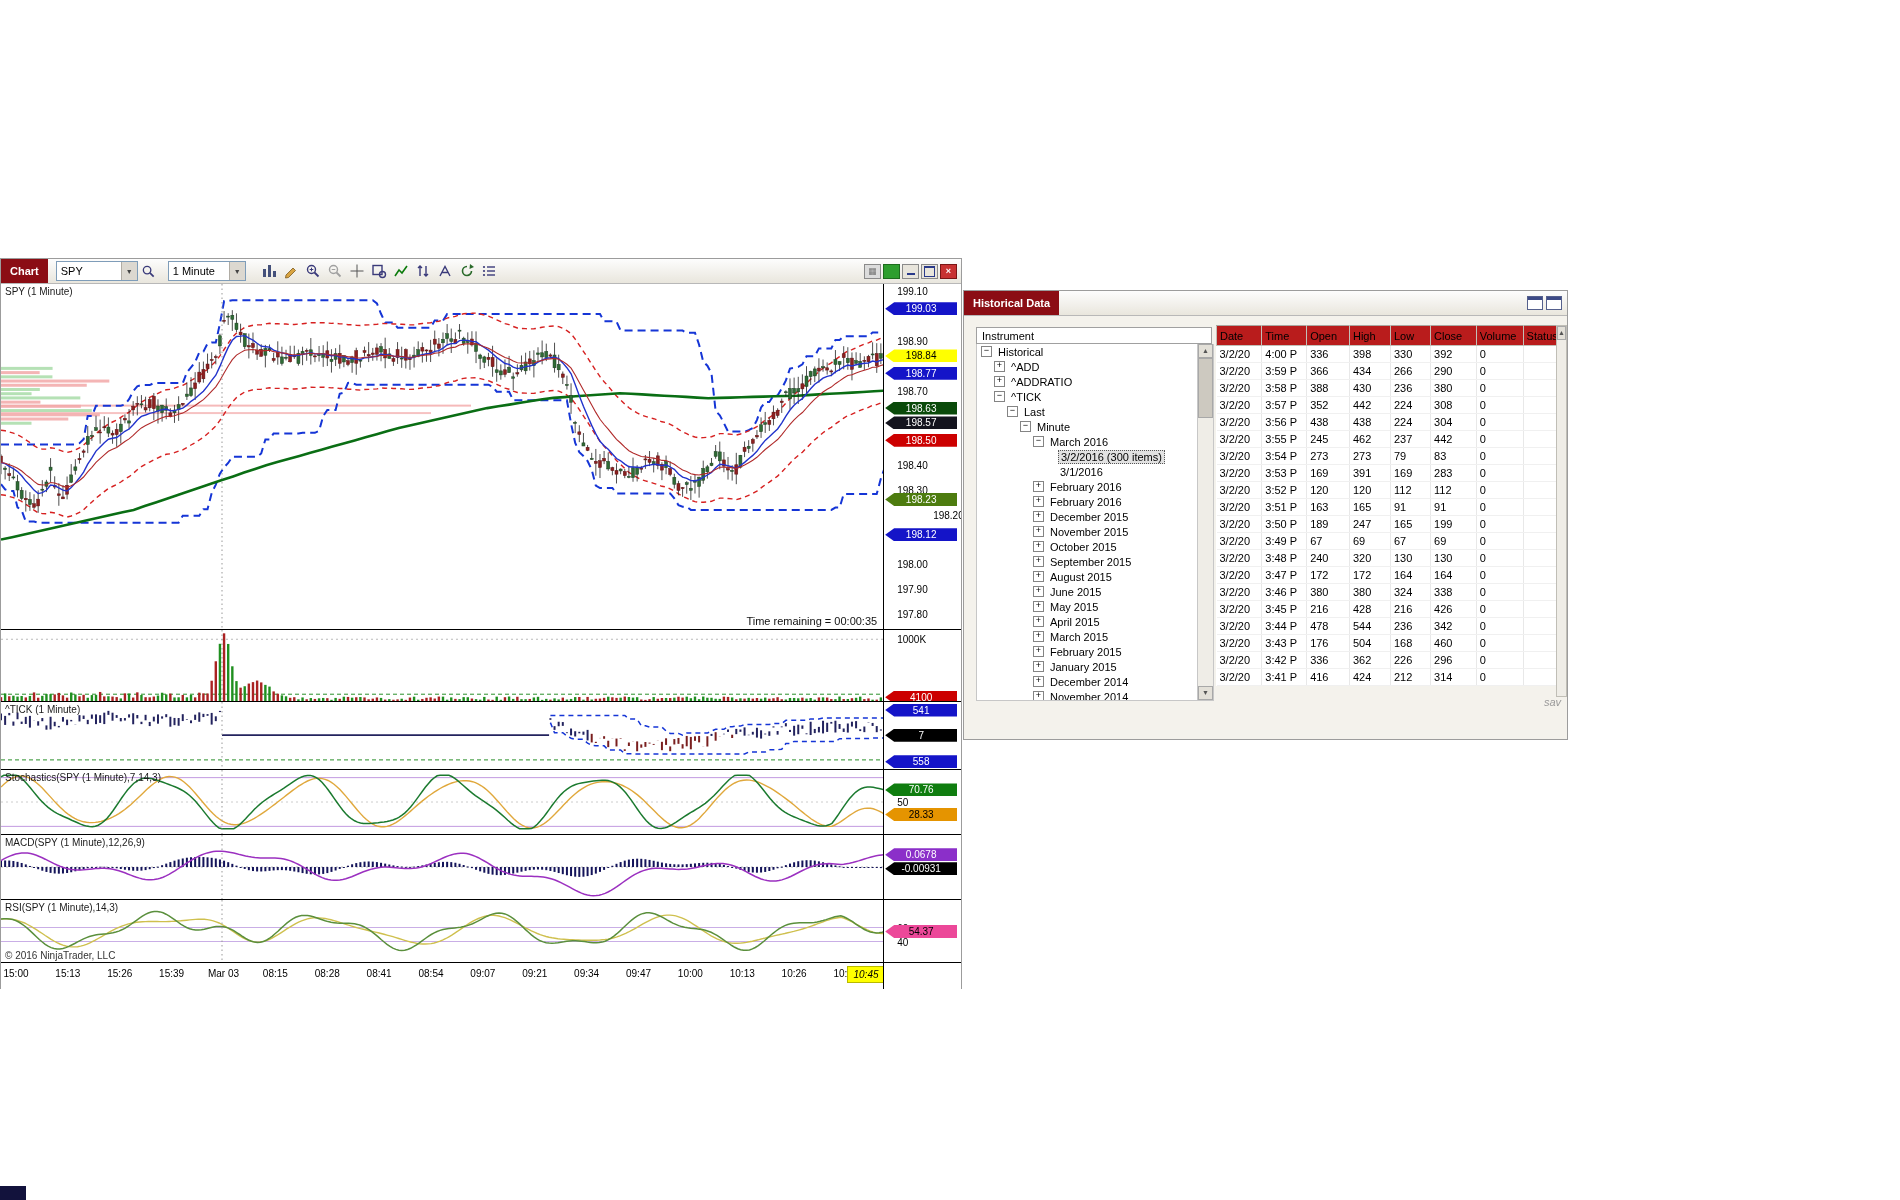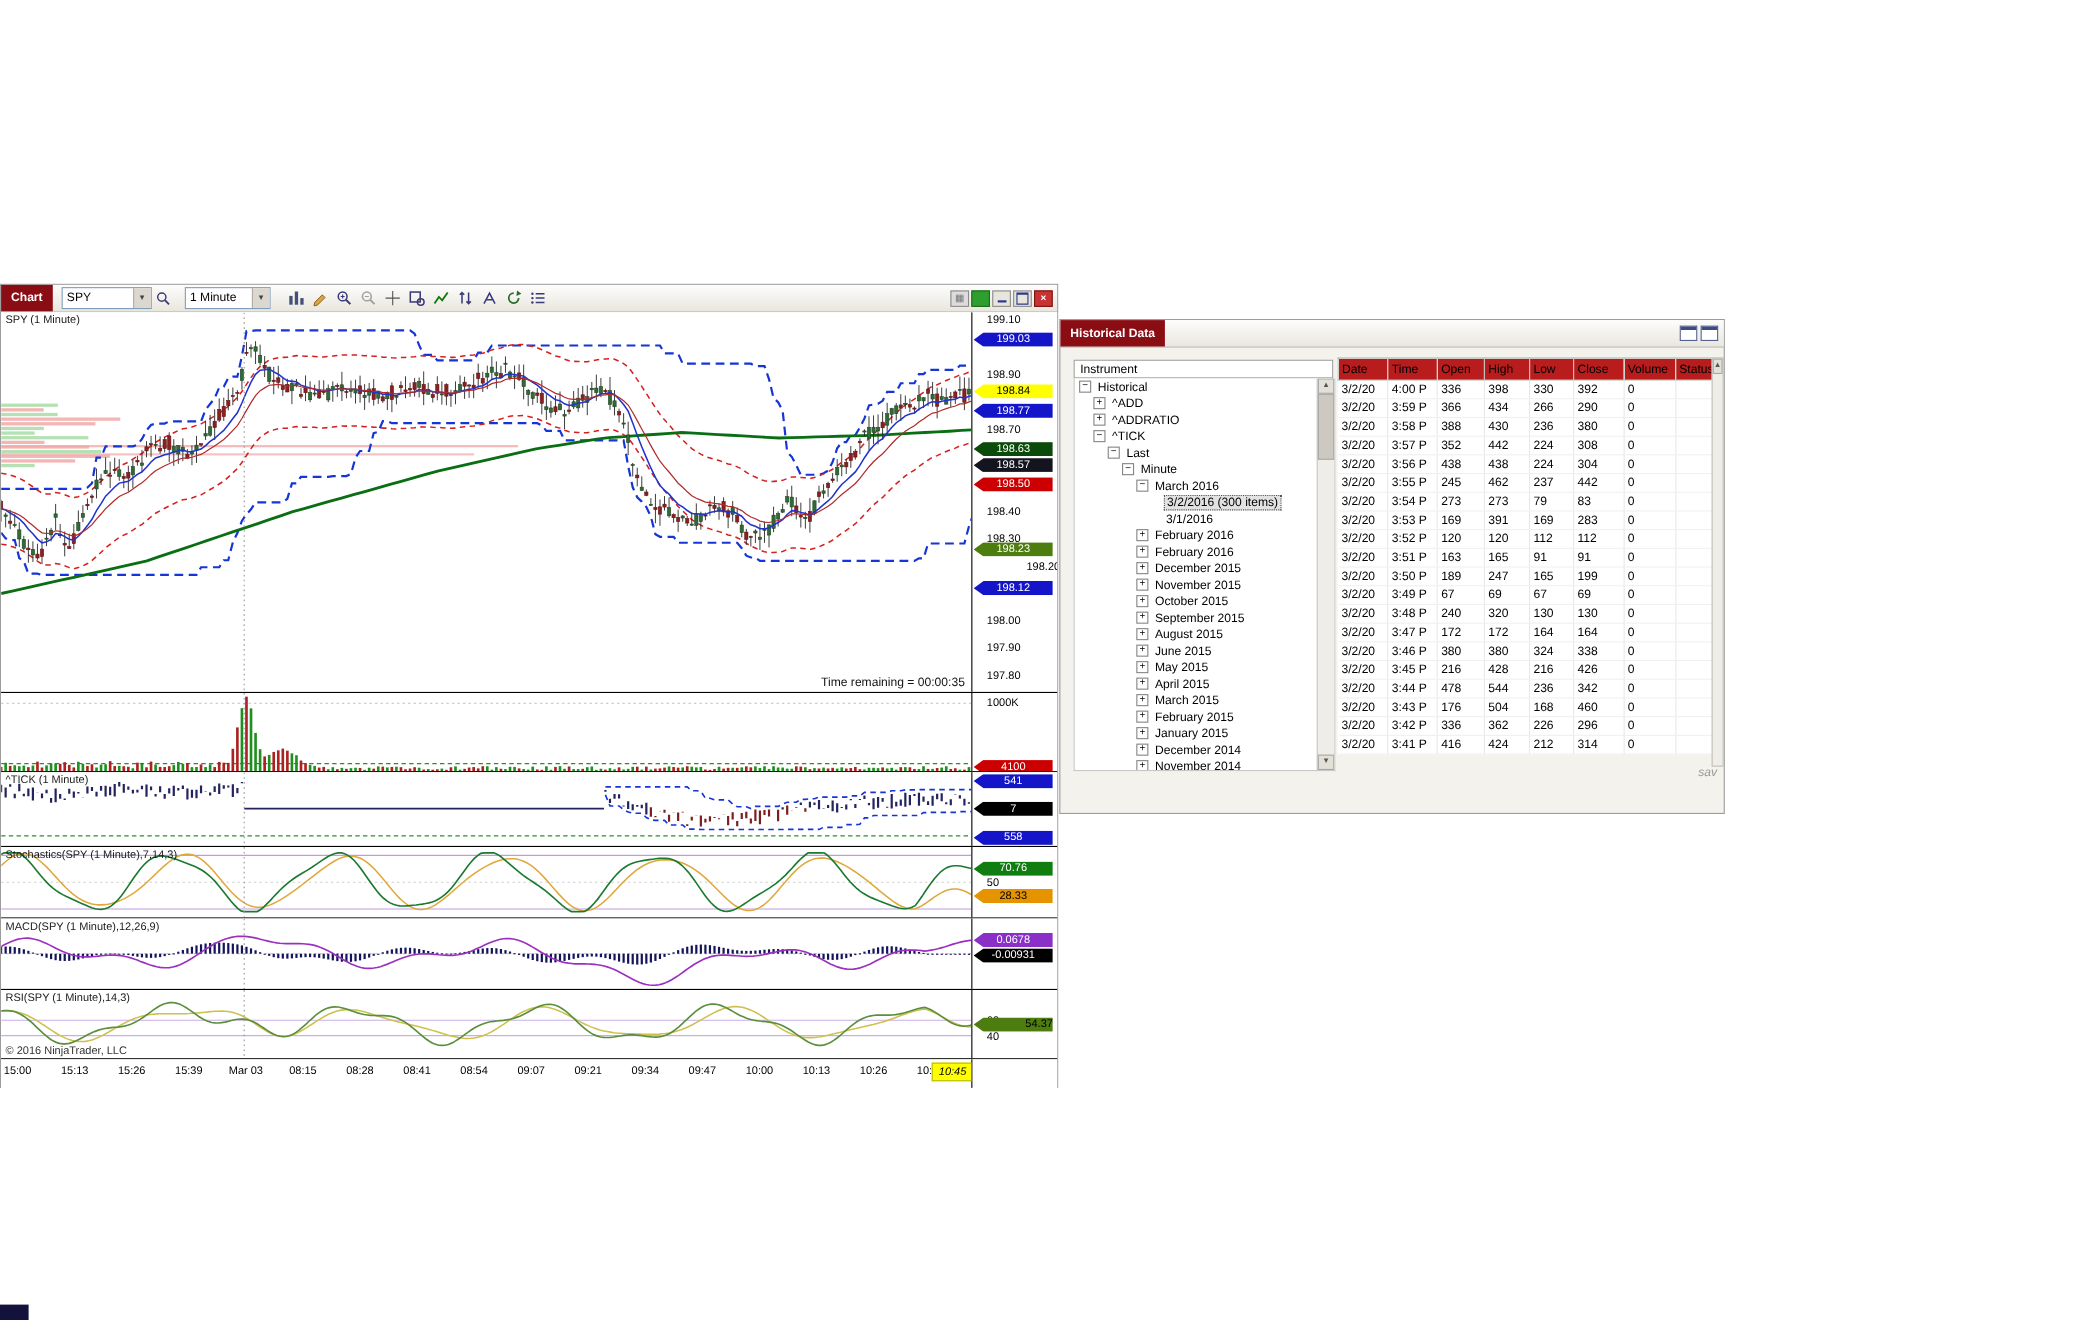--- a/index.html
+++ b/index.html
@@ -1279,21 +1279,21 @@
               <path d="M0.0 19.1L2.9 18.9L5.9 18.9L8.8 19.1L11.8 19.4L14.7 20.0L17.7 20.8L20.6 21.8L23.6 23.0L26.5 24.5L29.5 26.0L32.4 27.8L35.4 29.6L38.3 31.6L41.3 33.5L44.2 35.5L47.1 37.4L50.1 39.3L53.0 41.0L56.0 42.6L58.9 44.0L61.9 45.1L64.8 46.0L67.8 46.6L70.7 46.9L73.7 46.9L76.6 46.7L79.6 46.1L82.5 45.4L85.5 44.3L88.4 43.1L91.3 41.7L94.3 40.2L97.2 38.5L100.2 36.8L103.1 35.1L106.1 33.4L109.0 31.7L112.0 30.2L114.9 28.7L117.9 27.3L120.8 26.1L123.8 25.1L126.7 24.1L129.7 23.4L132.6 22.8L135.5 22.3L138.5 22.0L141.4 21.7L144.4 21.6L147.3 21.5L150.3 21.5L153.2 21.5L156.2 21.5L159.1 21.6L162.1 21.6L165.0 21.6L168.0 21.5L170.9 21.4L173.9 21.2L176.8 21.0L179.7 20.8L182.7 20.5L185.6 20.2L188.6 19.9L191.5 19.6L194.5 19.4L197.4 19.3L200.4 19.2L203.3 19.3L206.3 19.6L209.2 20.1L212.2 20.8L215.1 21.8L218.1 23.0L221.0 24.5L223.9 26.1L226.9 28.0L229.8 29.9L232.8 31.9L235.7 33.9L238.7 35.8L241.6 37.6L244.6 39.1L247.5 40.4L250.5 41.3L253.4 41.9L256.4 42.1L259.3 41.9L262.3 41.4L265.2 40.6L268.1 39.5L271.1 38.1L274.0 36.4L277.0 34.7L279.9 32.8L282.9 30.9L285.8 28.9L288.8 27.1L291.7 25.3L294.7 23.6L297.6 22.1L300.6 20.9L303.5 19.8L306.5 18.9L309.4 18.3L312.3 17.9L315.3 17.8L318.2 17.9L321.2 18.1L324.1 18.5L327.1 19.1L330.0 19.8L333.0 20.6L335.9 21.5L338.9 22.4L341.8 23.4L344.8 24.3L347.7 25.2L350.7 26.1L353.6 27.0L356.5 27.8L359.5 28.6L362.4 29.3L365.4 30.0L368.3 30.7L371.3 31.4L374.2 32.1L377.2 32.8L380.1 33.5L383.1 34.3L386.0 35.1L389.0 35.9L391.9 36.7L394.9 37.6L397.8 38.5L400.7 39.4L403.7 40.3L406.6 41.2L409.6 42.0L412.5 42.6L415.5 43.2L418.4 43.7L421.4 44.0L424.3 44.0L427.3 43.9L430.2 43.6L433.2 43.0L436.1 42.2L439.1 41.2L442.0 39.9L444.9 38.5L447.9 36.8L450.8 35.1L453.8 33.1L456.7 31.2L459.7 29.1L462.6 27.1L465.6 25.1L468.5 23.2L471.5 21.4L474.4 19.8L477.4 18.5L480.3 17.3L483.3 16.4L486.2 15.8L489.1 15.4L492.1 15.3L495.0 15.5L498.0 16.0L500.9 16.8L503.9 17.7L506.8 18.8L509.8 20.1L512.7 21.6L515.7 23.1L518.6 24.7L521.6 26.3L524.5 27.9L527.5 29.4L530.4 30.9L533.3 32.2L536.3 33.5L539.2 34.6L542.2 35.6L545.1 36.5L548.1 37.2L551.0 37.8L554.0 38.3L556.9 38.8L559.9 39.1L562.8 39.3L565.8 39.5L568.7 39.7L571.7 39.8L574.6 39.9L577.5 40.0L580.5 40.1L583.4 40.2L586.4 40.3L589.3 40.3L592.3 40.3L595.2 40.2L598.2 40.1L601.1 39.8L604.1 39.5L607.0 39.1L610.0 38.5L612.9 37.8L615.9 36.9L618.8 35.9L621.7 34.7L624.7 33.4L627.6 32.0L630.6 30.4L633.5 28.8L636.5 27.1L639.4 25.4L642.4 23.7L645.3 22.1L648.3 20.6L651.2 19.1L654.2 17.9L657.1 16.8L660.1 16.0L663.0 15.4L665.9 15.1L668.9 15.1L671.8 15.4L674.8 15.9L677.7 16.8L680.7 17.9L683.6 19.2L686.6 20.7L689.5 22.4L692.5 24.3L695.4 26.2L698.4 28.2L701.3 30.2L704.3 32.1L707.2 34.0L710.1 35.8L713.1 37.4L716.0 38.9L719.0 40.1L721.9 41.2L724.9 42.0L727.8 42.7L730.8 43.1L733.7 43.3L736.7 43.3L739.6 43.1L742.6 42.8L745.5 42.4L748.5 41.8L751.4 41.2L754.3 40.5L757.3 39.8L760.2 39.0L763.2 38.3L766.1 37.5L769.1 36.8L772.0 36.1L775.0 35.4L777.9 34.8L780.9 34.1L783.8 33.5L786.8 32.8L789.7 32.1L792.7 31.4L795.6 30.6L798.5 29.8L801.5 29.0L804.4 28.1L807.4 27.1L810.3 26.1L813.3 25.0L816.2 23.9L819.2 22.8L822.1 21.8L825.1 20.7L828.0 19.8L831.0 18.9L833.9 18.2L836.9 17.7L839.8 17.3L842.7 18.2L845.7 19.4L848.6 20.7L851.6 22.2L854.5 23.8L857.5 25.4L860.4 27.0L863.4 28.5L866.3 29.9L869.3 31.1L872.2 32.1L875.2 32.9L878.1 33.4L881.1 33.6L884.0 33.5" stroke="#cfc04e" stroke-width="1.4" fill="none"></path>
               <path d="M0.0 19.1L2.9 18.8L5.9 18.8L8.8 19.0L11.8 19.6L14.7 20.6L17.7 22.0L20.6 23.8L23.6 26.0L26.5 28.4L29.5 31.1L32.4 33.9L35.4 36.7L38.3 39.5L41.3 42.0L44.2 44.3L47.1 46.2L50.1 47.6L53.0 48.5L56.0 49.0L58.9 49.0L61.9 48.5L64.8 47.6L67.8 46.4L70.7 45.0L73.7 43.5L76.6 41.9L79.6 40.3L82.5 38.9L85.5 37.6L88.4 36.5L91.3 35.7L94.3 35.0L97.2 34.6L100.2 34.2L103.1 33.9L106.1 33.7L109.0 33.3L112.0 32.8L114.9 32.0L117.9 31.1L120.8 29.8L123.8 28.3L126.7 26.5L129.7 24.5L132.6 22.4L135.5 20.3L138.5 18.1L141.4 16.2L144.4 14.4L147.3 13.0L150.3 12.0L153.2 11.5L156.2 11.4L159.1 11.9L162.1 12.8L165.0 14.2L168.0 15.9L170.9 17.8L173.9 19.9L176.8 22.0L179.7 24.1L182.7 25.9L185.6 27.5L188.6 28.7L191.5 29.5L194.5 29.9L197.4 30.0L200.4 29.7L203.3 29.2L206.3 28.5L209.2 27.7L212.2 27.1L215.1 26.6L218.1 26.4L221.0 26.5L223.9 27.0L226.9 27.9L229.8 29.2L232.8 30.7L235.7 32.6L238.7 34.5L241.6 36.5L244.6 38.4L247.5 40.0L250.5 41.3L253.4 42.1L256.4 42.5L259.3 42.3L262.3 41.6L265.2 40.3L268.1 38.5L271.1 36.3L274.0 33.8L277.0 31.2L279.9 28.4L282.9 25.7L285.8 23.1L288.8 20.8L291.7 18.9L294.7 17.3L297.6 16.2L300.6 15.6L303.5 15.4L306.5 15.5L309.4 16.1L312.3 16.8L315.3 17.8L318.2 18.8L321.2 19.8L324.1 20.8L327.1 21.6L330.0 22.3L333.0 22.7L335.9 23.1L338.9 23.2L341.8 23.3L344.8 23.3L347.7 23.3L350.7 23.5L353.6 23.8L356.5 24.4L359.5 25.3L362.4 26.5L365.4 28.1L368.3 29.9L371.3 32.1L374.2 34.4L377.2 36.9L380.1 39.5L383.1 42.0L386.0 44.3L389.0 46.4L391.9 48.1L394.9 49.4L397.8 50.2L400.7 50.4L403.7 50.2L406.6 49.5L409.6 48.3L412.5 46.7L415.5 44.8L418.4 42.8L421.4 40.6L424.3 38.5L427.3 36.4L430.2 34.5L433.2 32.9L436.1 31.5L439.1 30.4L442.0 29.5L444.9 28.9L447.9 28.5L450.8 28.2L453.8 27.9L456.7 27.6L459.7 27.2L462.6 26.6L465.6 25.9L468.5 24.9L471.5 23.8L474.4 22.4L477.4 20.9L480.3 19.3L483.3 17.7L486.2 16.2L489.1 14.9L492.1 13.9L495.0 13.2L498.0 13.0L500.9 13.2L503.9 13.9L506.8 15.1L509.8 16.8L512.7 18.8L515.7 21.3L518.6 23.9L521.6 26.7L524.5 29.6L527.5 32.3L530.4 34.9L533.3 37.2L536.3 39.2L539.2 40.8L542.2 41.9L545.1 42.7L548.1 43.1L551.0 43.2L554.0 43.1L556.9 42.7L559.9 42.2L562.8 41.8L565.8 41.3L568.7 41.0L571.7 40.8L574.6 40.8L577.5 41.0L580.5 41.3L583.4 41.6L586.4 42.1L589.3 42.4L592.3 42.7L595.2 42.8L598.2 42.6L601.1 42.1L604.1 41.2L607.0 39.9L610.0 38.2L612.9 36.1L615.9 33.7L618.8 31.1L621.7 28.3L624.7 25.5L627.6 22.8L630.6 20.2L633.5 17.9L636.5 15.9L639.4 14.4L642.4 13.4L645.3 12.8L648.3 12.8L651.2 13.2L654.2 14.0L657.1 15.2L660.1 16.6L663.0 18.2L665.9 19.9L668.9 21.5L671.8 23.1L674.8 24.4L677.7 25.6L680.7 26.6L683.6 27.3L686.6 27.8L689.5 28.2L692.5 28.5L695.4 28.8L698.4 29.2L701.3 29.6L704.3 30.3L707.2 31.2L710.1 32.3L713.1 33.8L716.0 35.4L719.0 37.3L721.9 39.4L724.9 41.5L727.8 43.5L730.8 45.5L733.7 47.3L736.7 48.7L739.6 49.7L742.6 50.3L745.5 50.3L748.5 49.9L751.4 48.9L754.3 47.5L757.3 45.6L760.2 43.4L763.2 41.0L766.1 38.4L769.1 35.8L772.0 33.3L775.0 31.0L777.9 28.9L780.9 27.1L783.8 25.6L786.8 24.5L789.7 23.7L792.7 23.2L795.6 22.9L798.5 22.8L801.5 22.8L804.4 22.8L807.4 22.8L810.3 22.7L813.3 22.4L816.2 21.9L819.2 21.3L822.1 20.5L825.1 19.6L828.0 18.6L831.0 17.7L833.9 16.8L836.9 16.2L839.8 15.8L842.7 16.8L845.7 18.2L848.6 19.9L851.6 21.7L854.5 23.8L857.5 25.8L860.4 27.7L863.4 29.5L866.3 30.9L869.3 32.0L872.2 32.6L875.2 32.9L878.1 32.7L881.1 32.2L884.0 31.4" stroke="#5a8f3c" stroke-width="1.5" fill="none"></path>
               <line x1="221" y1="0" x2="221" y2="62" stroke="#999" stroke-dasharray="1.5 3"></line>
             </svg>
           <span class="plabel">RSI(SPY (1 Minute),14,3)</span>
           <span class="copyright">© 2016 NinjaTrader, LLC</span>
         </div>
         <div class="axis">
             <span class="tk" style="top: 22.5px;">60</span>
             <span class="tk" style="top: 36.5px;">40</span>
-            <span class="mk" style="top: 24.941px; background: #4d7c0f; color: rgb(0, 0, 0); text-align: right;">54.37</span>
+            <span class="mk" style="top: 24.941px; background: #ec4899; color: rgb(0, 0, 0);">54.37</span>
           </div>
       </div>
       <div class="pane" id="pane-taxis" style="height:26px;">
         <div class="plot" id="taxis-plot">
           <span class="cur-time">10:45</span>
         <span class="taxis-label" style="left: 15px;">15:00</span>
             <span class="taxis-label" style="left: 66.875px;">15:13</span>
             <span class="taxis-label" style="left: 118.75px;">15:26</span>
             <span class="taxis-label" style="left: 170.625px;">15:39</span>
             <span class="taxis-label" style="left: 222.5px;">Mar 03</span>

